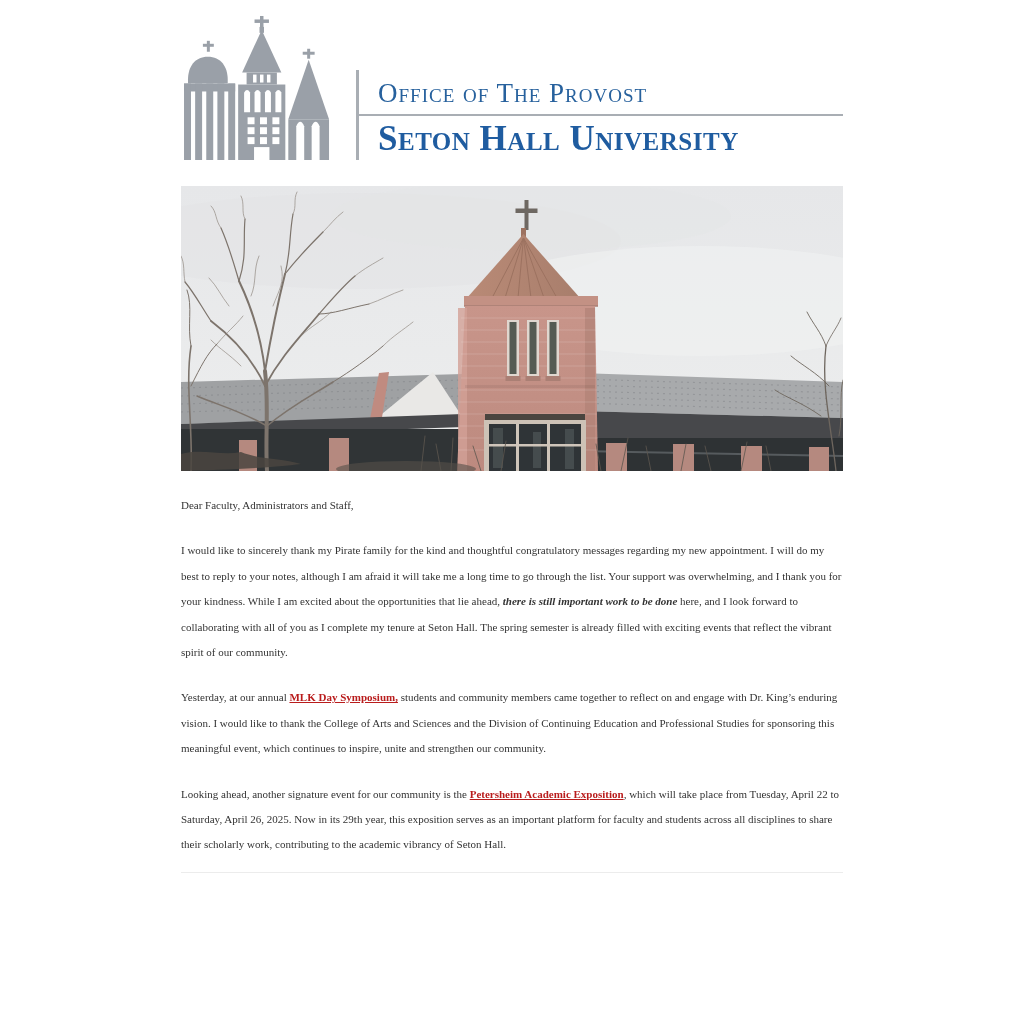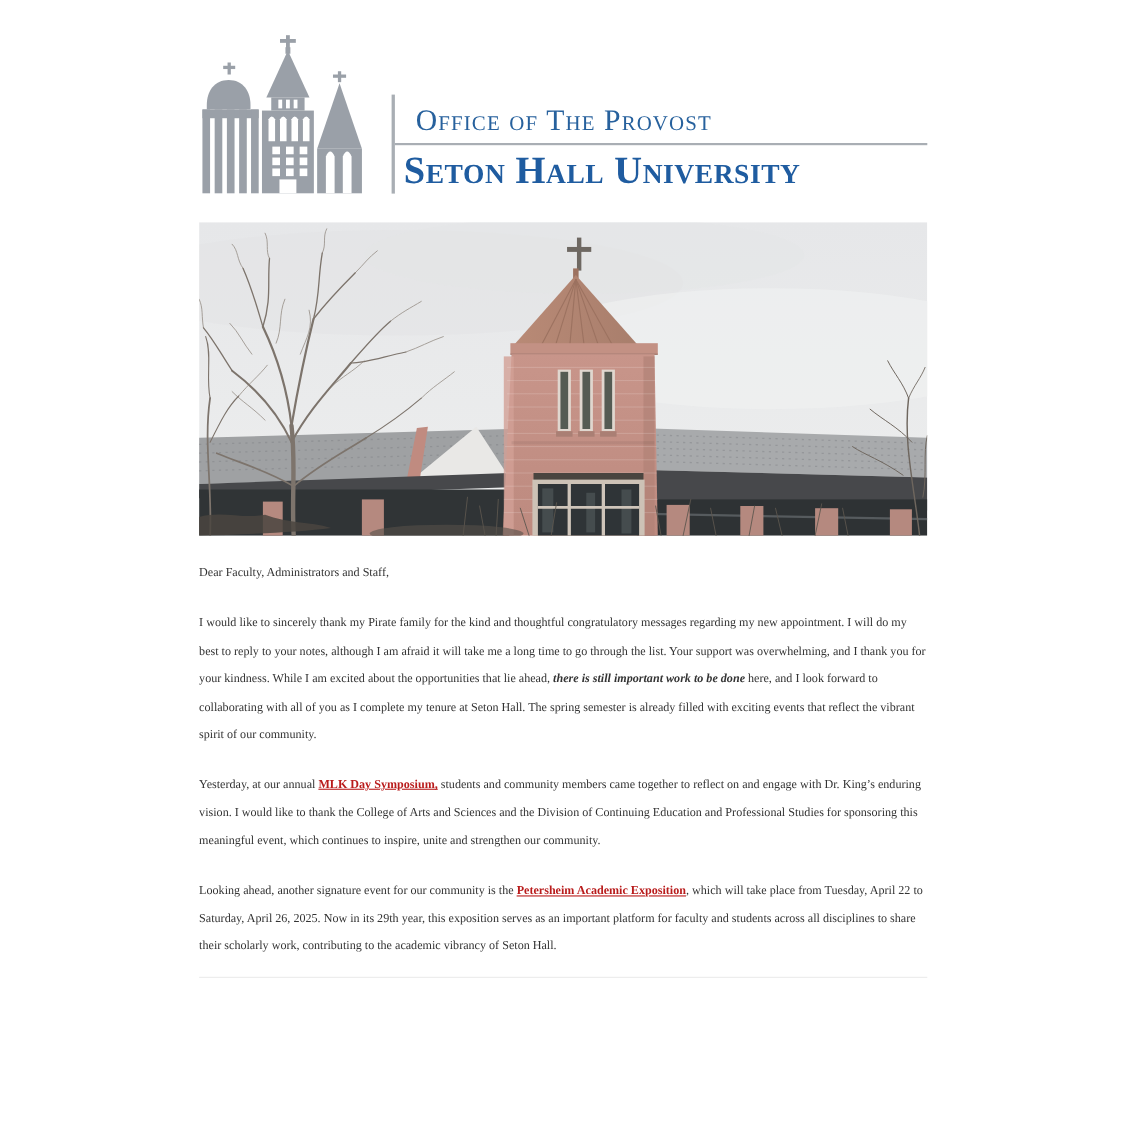--- a/index.html
+++ b/index.html
@@ -3,21 +3,21 @@
 <meta charset="utf-8">
 <style>
   html,body{margin:0;padding:0;}
   body{
     width:1024px;height:1024px;overflow:hidden;
     background:#ffffff;
     font-family:"Liberation Serif", serif;
   }
   .content{
     width:662px;
-    margin:16px auto;
+    margin:0 auto;
   }
   
   .logo-row{
     display:flex;
     align-items:flex-end;
     padding-top:14px;
     height:146px;
   }
   .cathedral{flex:0 0 auto;}
   .logo-vbar{
@@ -38,21 +38,21 @@
     color:#27619d;
     line-height:32px;
     white-space:nowrap;
   }
   .logo-hbar{
     height:2.5px;
     background:#a9aeb4;
     margin:5px 0 3px 0;
   }
   .univ-name{
-    padding-left:8px;
+    padding-left:19px;
     font-variant:small-caps;
     font-weight:bold;
     font-size:35px;
     letter-spacing:0.5px;
     color:#1f5ca0;
     line-height:40px;
     white-space:nowrap;
   }
   
   .hero{

